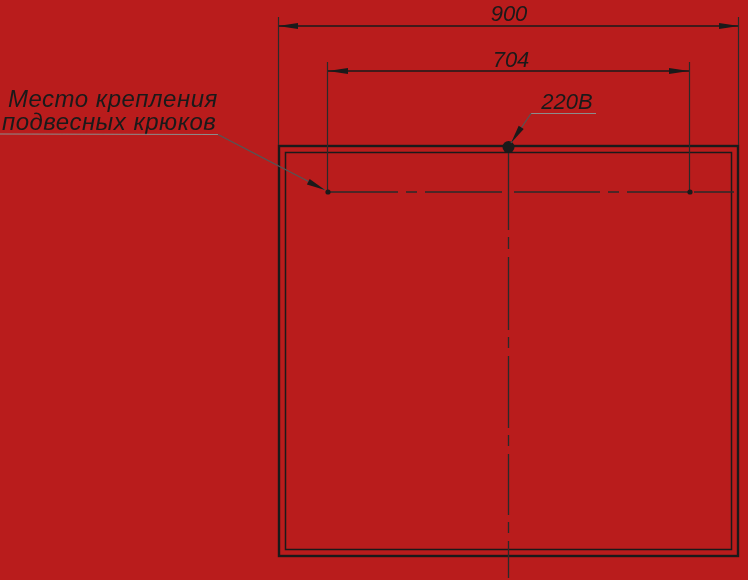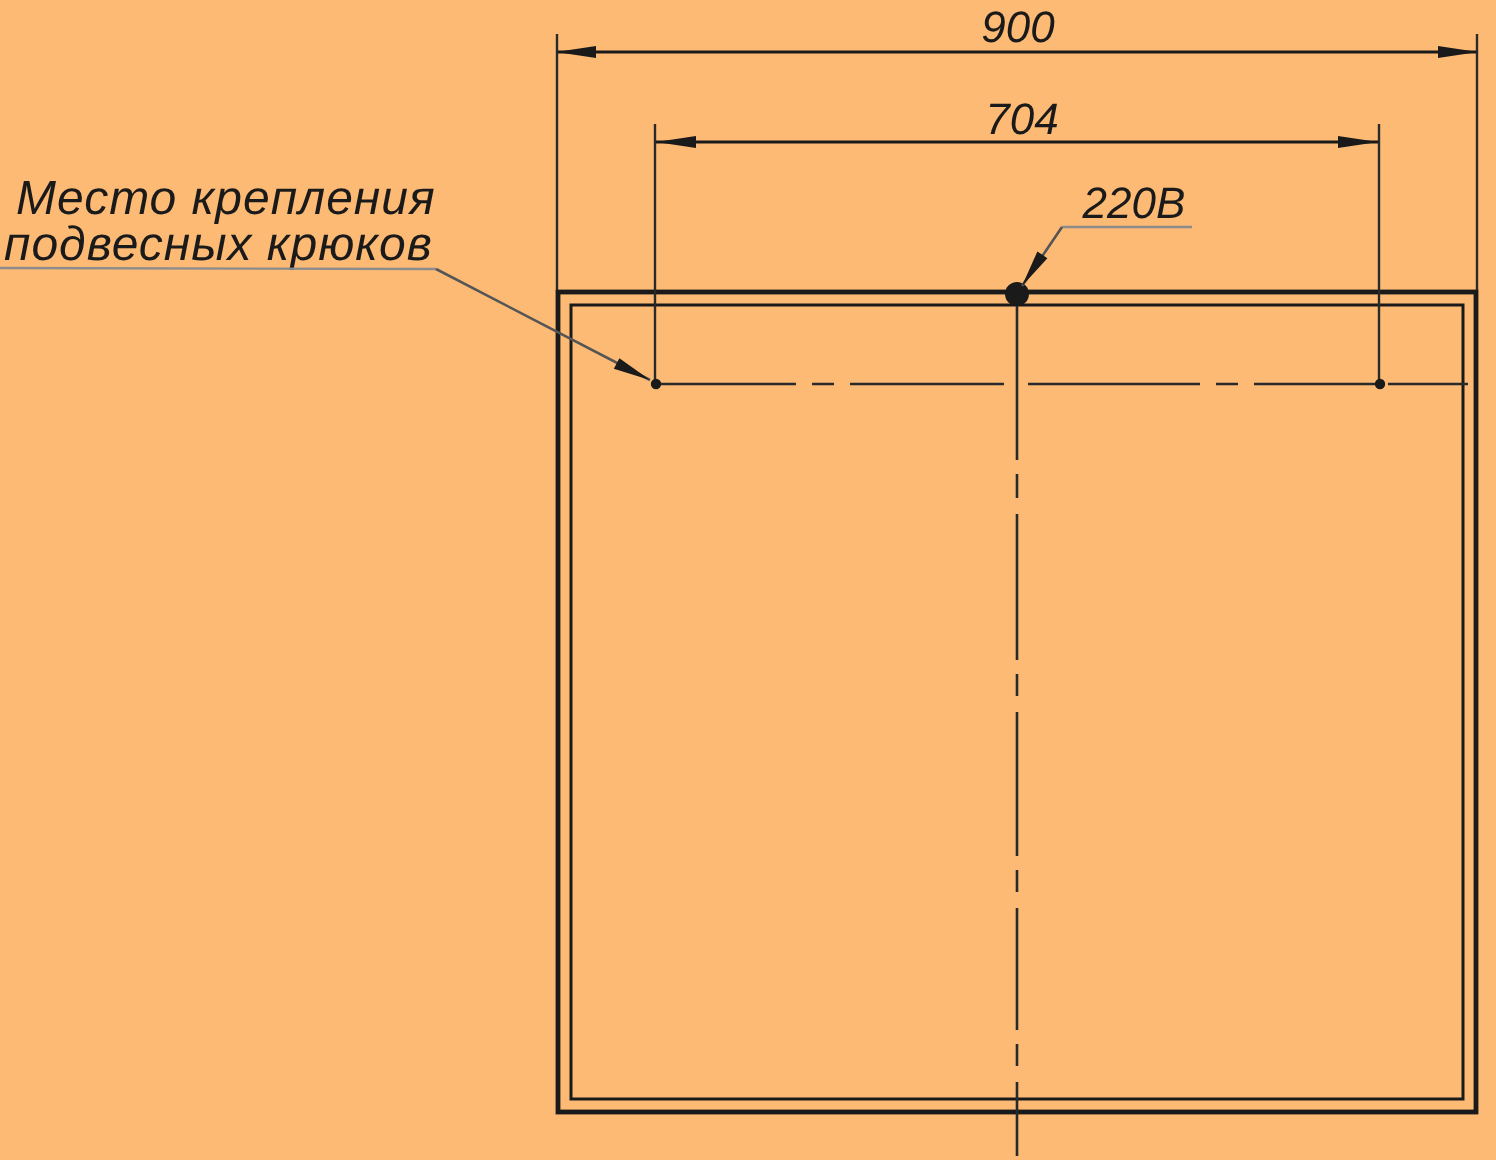--- a/index.html
+++ b/index.html
@@ -8,21 +8,21 @@
     background: #ffffff;
     width: 748px;
     height: 580px;
     overflow: hidden;
     font-family: "Liberation Sans", "DejaVu Sans", sans-serif;
   }
   .stage {
     position: relative;
     width: 748px;
     height: 580px;
-    background: #fdba74;
+    background: #b91c1c;
   }
   svg { display: block; }
   .outline        { fill: none; stroke: var(--line, #1a1a1a); stroke-width: 2.4px; }
   .outline-inner  { fill: none; stroke: var(--line, #1a1a1a); stroke-width: 1.5px; }
   .dim-line       { stroke: var(--line, #1a1a1a); stroke-width: 1.4px; fill: none; }
   .ext-line       { stroke: var(--centerline, #2a2a2a); stroke-width: 1.2px; fill: none; }
   .centerline     { stroke: var(--centerline, #2a2a2a); stroke-width: 1.3px; fill: none; }
   .leader         { stroke: var(--leader, #555555); stroke-width: 1.3px; fill: none; }
   .underline      { stroke: var(--underline, #8c8c8c); stroke-width: 1.2px; fill: none; }
   .arrow          { fill: var(--line, #1a1a1a); stroke: none; }

